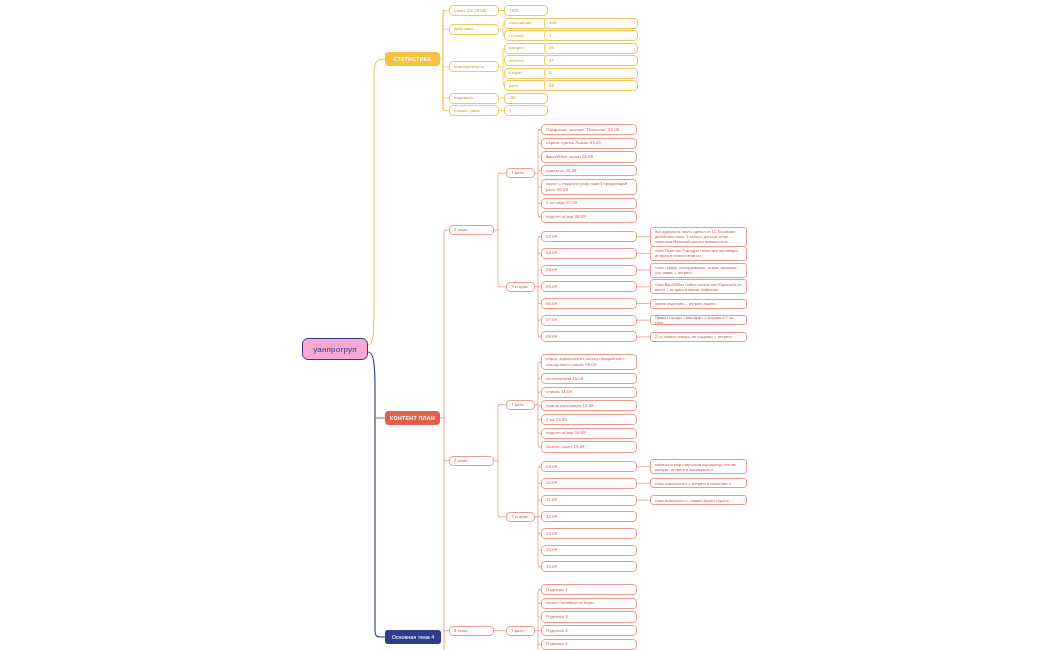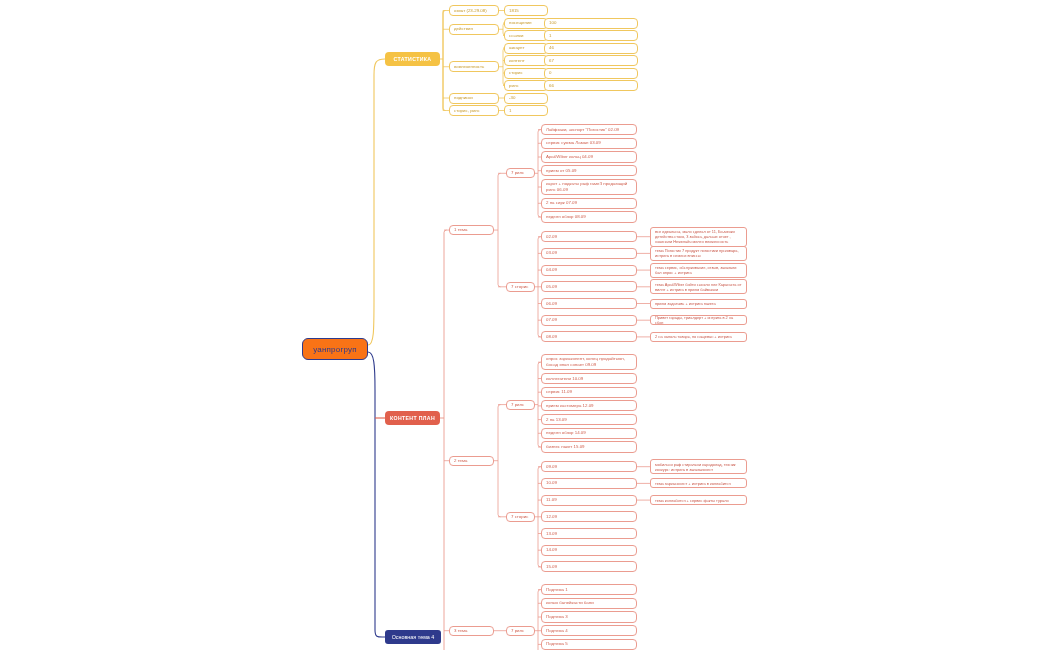--- a/index.html
+++ b/index.html
@@ -10,21 +10,21 @@
   }
   #canvas{position:absolute;left:0;top:0;width:1050px;height:650px;}
   svg.links{position:absolute;left:0;top:0;width:1050px;height:650px;pointer-events:none;}
 
   .node{position:absolute;box-sizing:border-box;display:flex;align-items:center;}
   .node span{display:block;width:100%;}
 
   
   .root{
     left:302px;top:338px;width:66px;height:22px;
-    border:1.6px solid #2e3a8c;border-radius:6px;background:#f97316;
+    border:1.6px solid #2e3a8c;border-radius:6px;background:#f9a8d4;
   }
   .root span{color:#2e3a8c;font-size:8px;text-align:center;letter-spacing:.2px;}
 
   
   .main-branch{
     border-radius:4px;justify-content:center;
   }
   .main-branch span{
     color:#ffffff;font-size:5.2px;font-weight:bold;text-align:center;
     text-transform:uppercase;letter-spacing:.35px;

